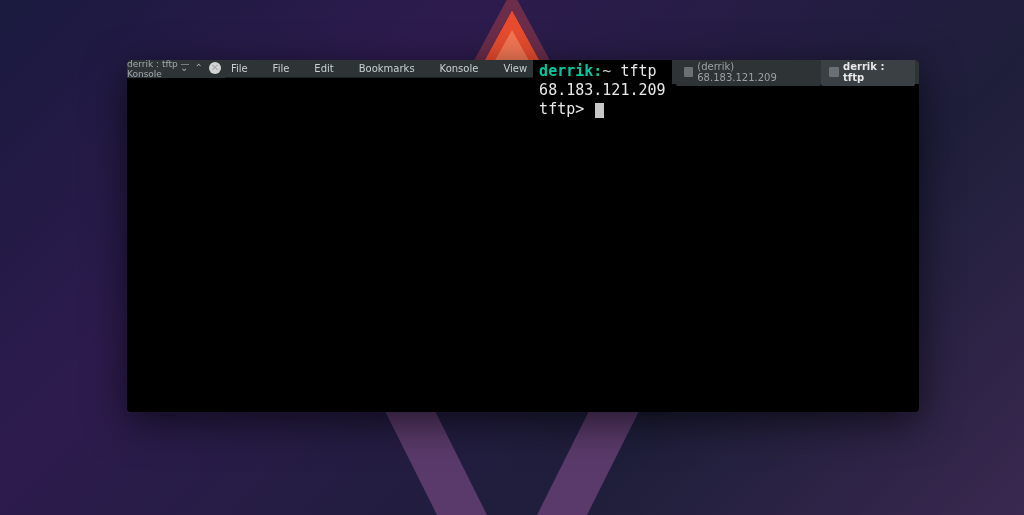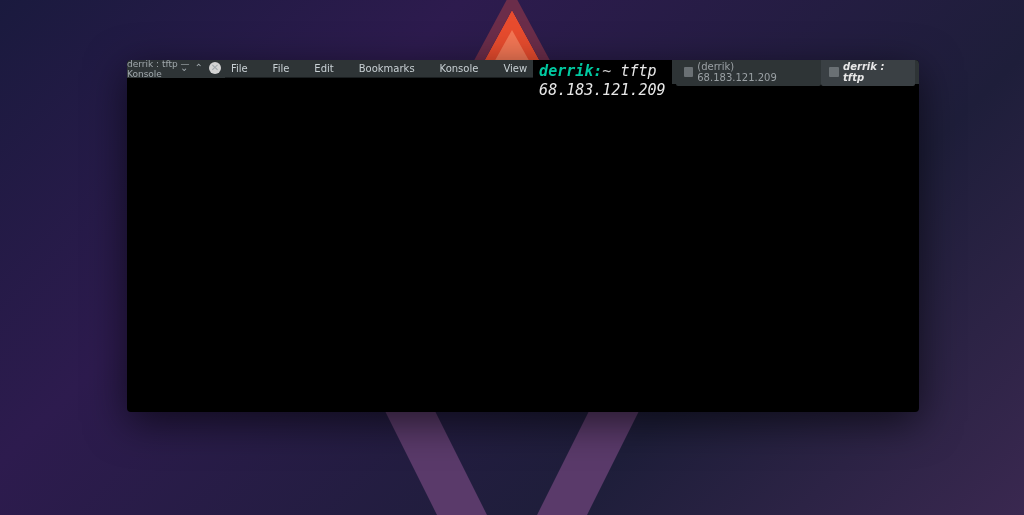--- a/index.html
+++ b/index.html
@@ -90,21 +90,20 @@
     }
     .menubar span { cursor: pointer; }
     .terminal {
       flex: 1;
       background: #000;
       padding: 2px 6px;
       font-family: "DejaVu Sans Mono", "Liberation Mono", monospace;
       font-size: 15px;
       line-height: 1.25;
       color: #e8e8e8;
-      font-style: italic;
     }
     .t-user { color: #00c8a0; font-weight: bold; }
     .t-colon { color: #00c8a0; font-weight: bold; }
     .t-path { color: #c8c8c8; }
     .cursor-block {
       display: inline-block;
       width: 9px;
       height: 15px;
       background: #c8c8c8;
       vertical-align: text-bottom;
@@ -121,21 +120,21 @@
     }
     .tab {
       display: flex;
       align-items: center;
       gap: 4px;
       padding: 3px 8px;
       border-radius: 2px;
       cursor: pointer;
     }
     .tab.inactive { background: #2e3436; color: #9aa0a4; }
-    .tab.active { background: #3a4044; color: #e8e8e8; font-weight: bold; font-style: italic; }
+    .tab.active { background: #3a4044; color: #e8e8e8; font-weight: bold; }
     .tab-icon {
       width: 10px;
       height: 10px;
       background: #6a7074;
       display: inline-block;
       border-radius: 1px;
     }
   </style>
 </head>
 <body>
@@ -168,20 +167,21 @@
     <span>File</span>
     <span>File</span>
     <span>Edit</span>
     <span>Bookmarks</span>
     <span>Konsole</span>
     <span>View</span>
   </div>
 
   <div class="terminal">
     <div><span class="t-user">derrik</span><span class="t-colon">:</span><span class="t-path">~</span><span> tftp 68.183.121.209</span></div>
+    <div><span>tftp&gt; </span><span class="cursor-block"></span></div>
   </div>
 
   <div class="tabbar">
     <div class="tab inactive">
       <span class="tab-icon"></span>
       <span>(derrik) 68.183.121.209</span>
     </div>
     <div class="tab active">
       <span class="tab-icon"></span>
       <span>derrik : tftp</span>

